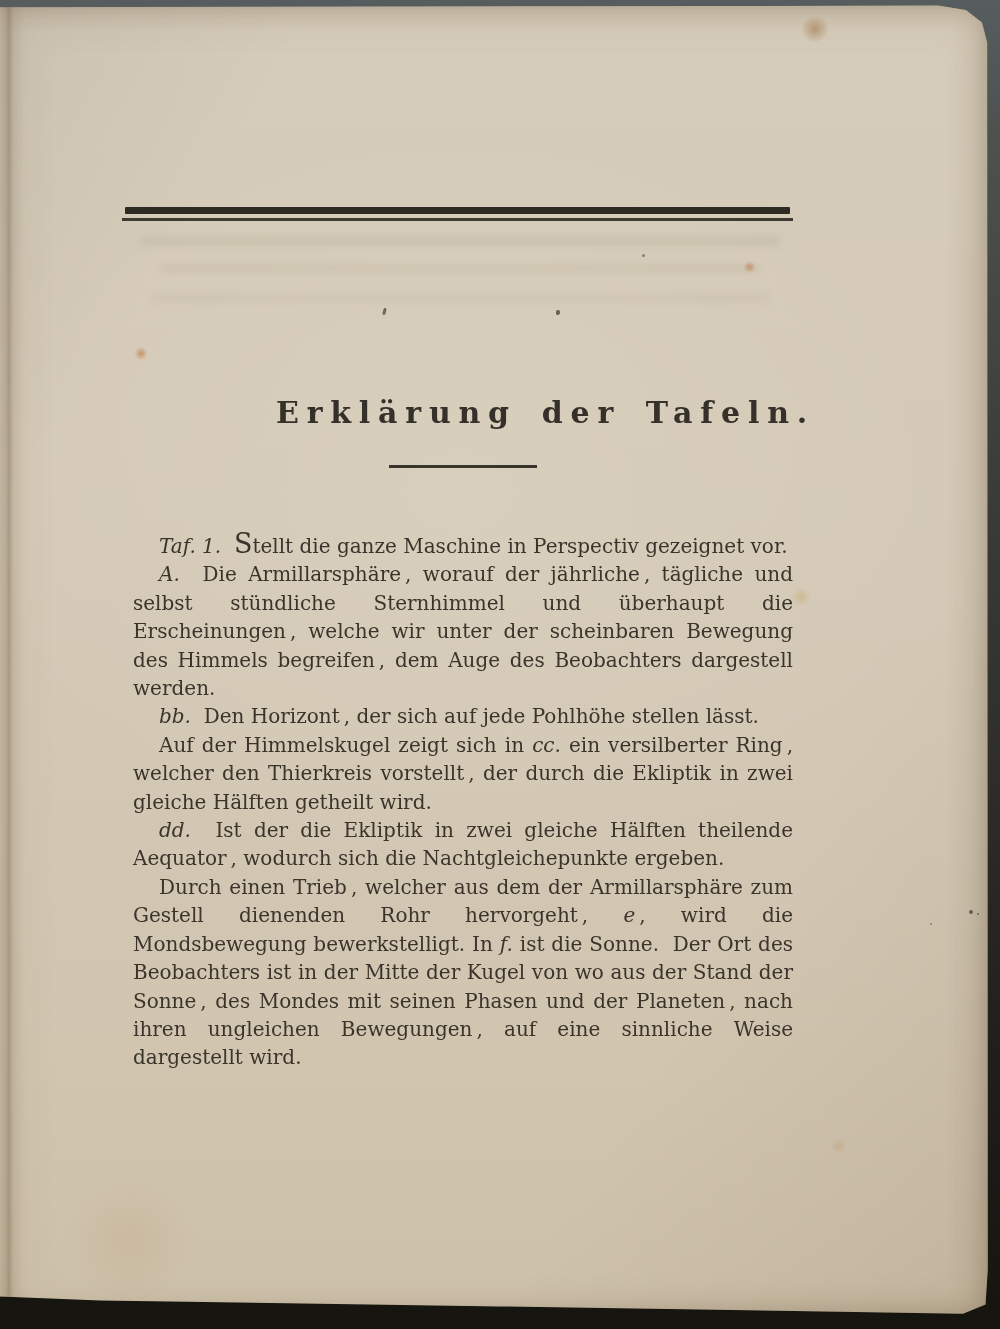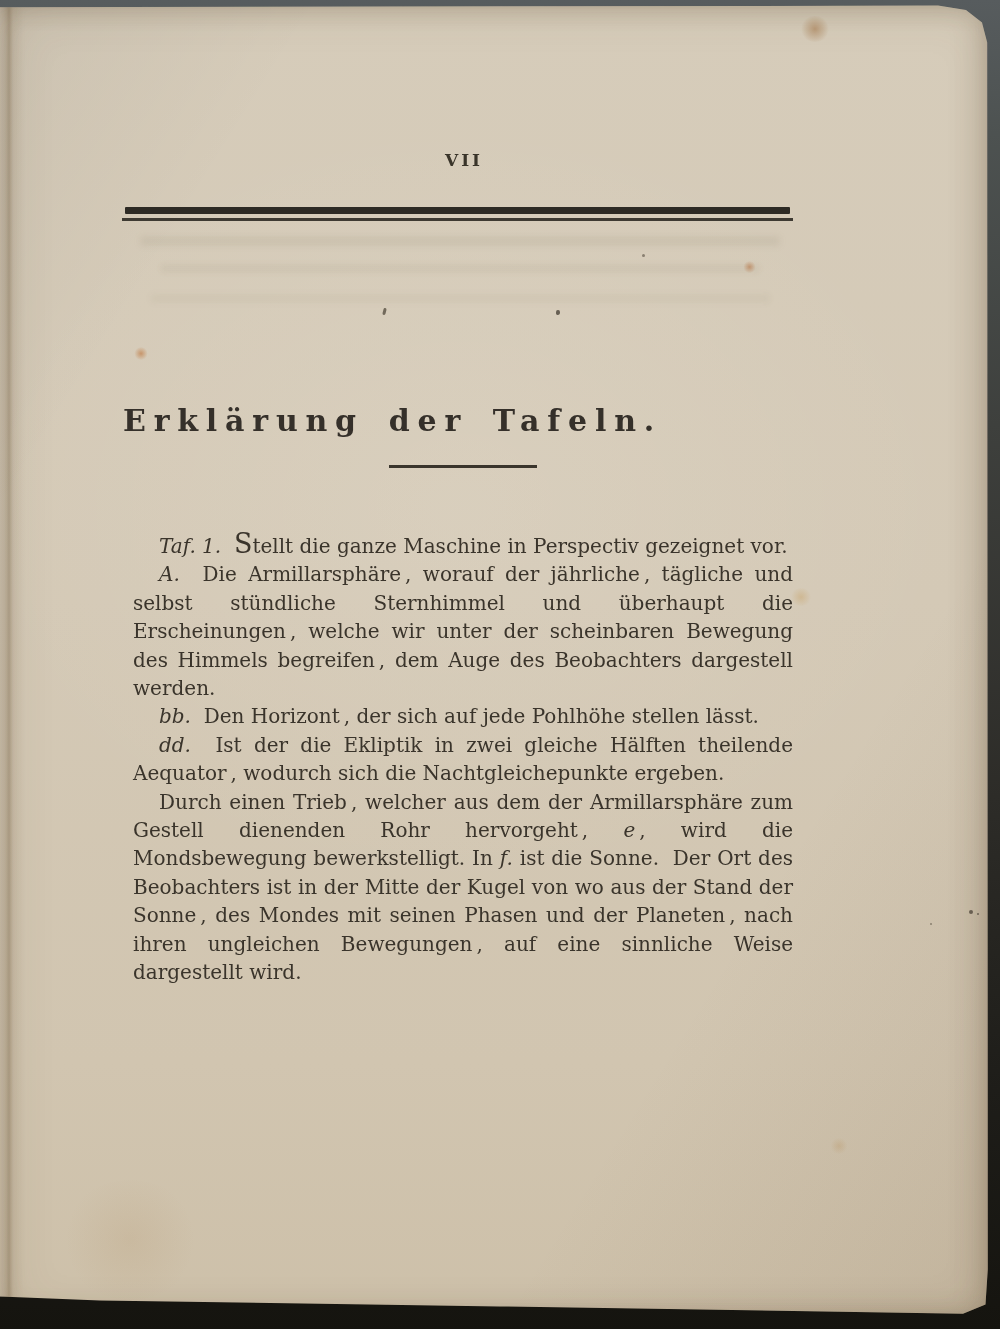--- a/index.html
+++ b/index.html
@@ -48,22 +48,22 @@
   }
   .rule-thin {
     position: absolute; left: 122px; top: 218px; width: 671px; height: 2.5px;
     background: var(--rule); opacity: 0.9;
   }
   .ghost { position: absolute; background: rgba(120,104,78,0.10); filter: blur(3px); border-radius: 4px; pointer-events: none; }
   .ghost.g1 { left: 140px; top: 236px; width: 640px; height: 10px; }
   .ghost.g2 { left: 160px; top: 264px; width: 600px; height: 9px; opacity: .8; }
   .ghost.g3 { left: 150px; top: 294px; width: 620px; height: 9px; opacity: .6; }
   .page-title {
-    position: absolute; left: 115px; width: 700px; top: 395px; margin: 8px;
-    text-align: left; font-size: 30px; font-weight: 600;
+    position: absolute; left: 115px; width: 700px; top: 395px; margin: 0;
+    text-align: right; font-size: 30px; font-weight: 600;
     letter-spacing: 0.26em; word-spacing: 0.22em; color: #35302a;
     white-space: nowrap;
   }
   .title-rule {
     position: absolute; left: 389px; top: 465px; width: 148px; height: 2.5px;
     background: #3a352c;
   }
   .body-text {
     position: absolute; left: 133px; top: 530px; width: 660px;
     font-size: 20px; line-height: 28.4px; text-align: justify;
@@ -103,34 +103,34 @@
     <div class="stain s-foxing2"></div>
     <div class="stain s-foxing3"></div>
     <div class="stain s-foxing4"></div>
     <div class="stain s-foxing5"></div>
     <div class="stain s-blotch-bl"></div>
     <div class="stain s-speck1"></div>
     <div class="stain s-speck2"></div>
     <div class="stain s-speck3"></div>
     <div class="stain s-speck4"></div>
 
-    <div class="folio">VII</div>
 
     <div class="rule-thick"></div>
     <div class="rule-thin"></div>
 
     <div class="ghost g1"></div>
     <div class="ghost g2"></div>
     <div class="ghost g3"></div>
 
     <h1 class="page-title">Erklärung der Tafeln.</h1>
     <div class="title-rule"></div>
 
     <div class="body-text" id="body-text">
         <p class="para"><span class="seg-italic">Taf. 1.</span><span class="seg-normal">&nbsp; </span><span class="seg-initial">S</span><span class="seg-normal">tellt die ganze Maschine in Perspectiv gezeignet vor.</span></p>
         <p class="para"><span class="seg-italic">A.</span><span class="seg-normal">&nbsp; Die Armillarsphäre , worauf der jährliche , tägliche und selbst stündliche Sternhimmel und überhaupt die Erscheinungen , welche wir unter der scheinbaren Bewegung des Himmels begreifen , dem Auge des Beobachters dargestell werden.</span></p>
         <p class="para"><span class="seg-italic">bb.</span><span class="seg-normal">&nbsp; Den Horizont , der sich auf jede Pohlhöhe stellen lässt.</span></p>
+        <p class="para"><span class="seg-normal">Auf der Himmelskugel zeigt sich in </span><span class="seg-italic">cc.</span><span class="seg-normal"> ein versilberter Ring , welcher den Thierkreis vorstellt , der durch die Ekliptik in zwei gleiche Hälften getheilt wird.</span></p>
         <p class="para"><span class="seg-italic">dd.</span><span class="seg-normal">&nbsp; Ist der die Ekliptik in zwei gleiche Hälften theilende Aequator , wodurch sich die Nachtgleichepunkte ergeben.</span></p>
         <p class="para"><span class="seg-normal">Durch einen Trieb , welcher aus dem der Armillarsphäre zum Gestell dienenden Rohr hervorgeht , </span><span class="seg-italic">e</span><span class="seg-normal"> , wird die Mondsbewegung bewerkstelligt. In </span><span class="seg-italic">f.</span><span class="seg-normal"> ist die Sonne.&nbsp; Der Ort des Beobachters ist in der Mitte der Kugel von wo aus der Stand der Sonne , des Mondes mit seinen Phasen und der Planeten , nach ihren ungleichen Bewegungen , auf eine sinnliche Weise dargestellt wird.</span></p>
       </div>
 
   </div>
 </div>
 
 </body></html>

